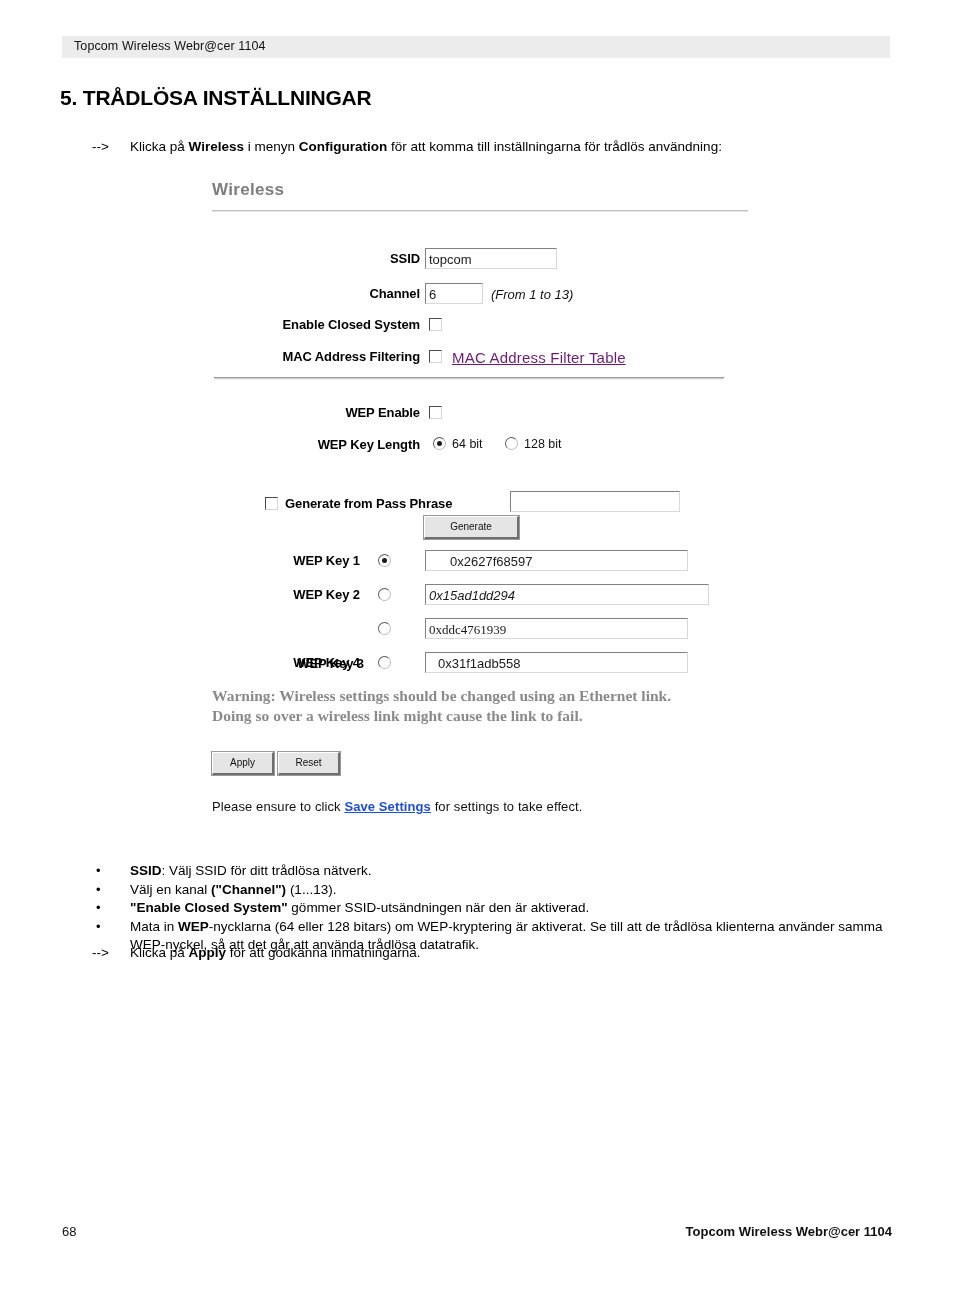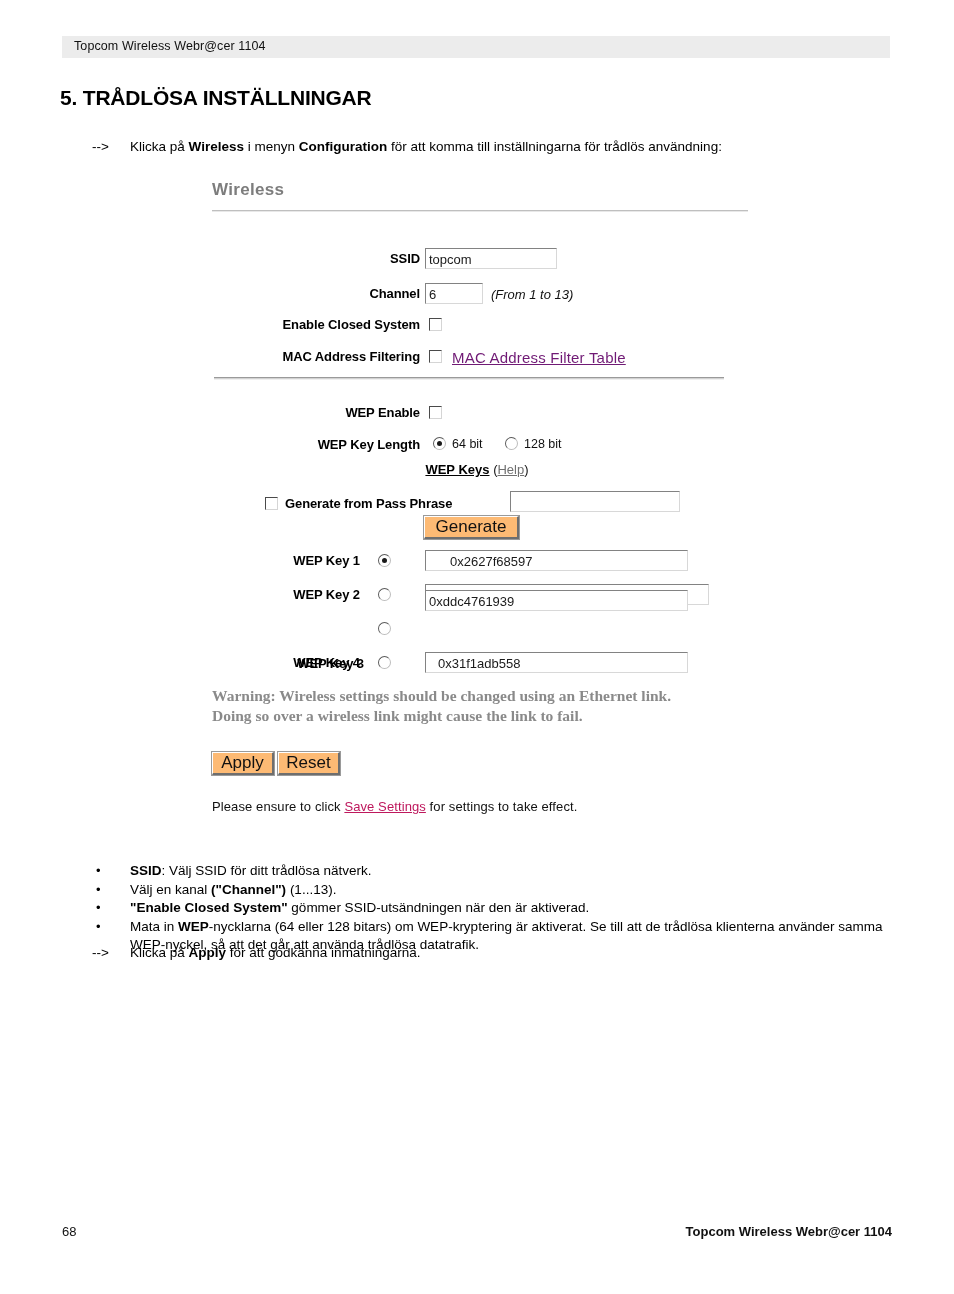--- a/index.html
+++ b/index.html
@@ -219,27 +219,27 @@
     font-size: 13px;
     font-weight: bold;
     white-space: nowrap;
     letter-spacing: -0.1px;
   }
 
   
   .btn {
     position: absolute;
     box-sizing: border-box;
-    background: #fdba74;
+    background: #e5e5e5;
     border: 1px solid #ffffff;
     border-right: 2px solid #6e6e6e;
     border-bottom: 2px solid #6e6e6e;
     outline: 1px solid #9a9a9a;
     font-family: "Liberation Sans", sans-serif;
-    font-size: 17px;
+    font-size: 10px;
     color: #111;
     text-align: center;
     line-height: 20px;
     height: 23px;
   }
 
   .warning-block {
     position: absolute;
     left: 212px;
     top: 686px;
@@ -254,22 +254,23 @@
   .ensure-line {
     position: absolute;
     left: 212px;
     top: 799px;
     font-size: 13px;
     color: #111;
     white-space: nowrap;
     letter-spacing: 0.1px;
   }
   .ensure-line .savelink {
-    color: #be185d;
+    color: #1d4ed8;
     text-decoration: underline;
+    font-weight: bold;
   }
 
   
   .bullets {
     position: absolute;
     left: 92px;
     top: 862px;
     width: 810px;
     font-size: 13.5px;
     line-height: 18.5px;
@@ -353,23 +354,20 @@
   <div class="cbox" style="left:429px; top:406px;"></div>
 
   <div class="frow lbl-col" style="top:436px;">
     <span class="flabel">WEP Key Length</span>
   </div>
   <div class="rad on" style="left:433px; top:437px;"></div>
   <div class="radio-text" style="left:452px; top:437px;">64 bit</div>
   <div class="rad" style="left:505px; top:437px;"></div>
   <div class="radio-text" style="left:524px; top:437px;">128 bit</div>
 
-  <div class="wepkeys-line">
-    <span class="wk">WEP Keys</span><span>&nbsp;</span><span class="paren">(</span><span class="help">Help</span><span class="paren">)</span>
-  </div>
 
   <div class="cbox" style="left:265px; top:497px;"></div>
   <div class="gfp-label">Generate from Pass Phrase</div>
   <div class="tinput" style="left:510px; top:491px; width:170px;"></div>
   <div class="btn" style="left:424px; top:516px; width:95px;">Generate</div>
 
   <div class="frow" style="left:160px; width:200px; top:552px;">
     <span class="flabel">WEP Key 1</span>
   </div>
   <div class="rad on" style="left:378px; top:554px;"></div>
@@ -378,21 +376,21 @@
   <div class="frow" style="left:160px; width:200px; top:586px;">
     <span class="flabel">WEP Key 2</span>
   </div>
   <div class="rad" style="left:378px; top:588px;"></div>
   <div class="tinput" style="left:425px; top:584px; width:284px;font-style:italic;">0x15ad1dd294</div>
 
   <div class="frow" style="left:164px; width:200px; top:620px;margin-top:35px;">
     <span class="flabel">WEP Key 3</span>
   </div>
   <div class="rad" style="left:378px; top:622px;"></div>
-  <div class="tinput" style="left:425px; top:590px; width:263px;">0xddc4761939</div>
+  <div class="tinput" style="left:425px; top:618px; width:263px;font-family:Liberation Serif, serif;">0xddc4761939</div>
 
   <div class="frow" style="left:160px; width:200px; top:654px;">
     <span class="flabel">WEP Key 4</span>
   </div>
   <div class="rad" style="left:378px; top:656px;"></div>
   <div class="tinput" style="left:425px; top:652px; width:263px;padding-left:12px;">0x31f1adb558</div>
 
   <div class="warning-block">
     <div>Warning: Wireless settings should be changed using an Ethernet link.</div>
     <div>Doing so over a wireless link might cause the link to fail.</div>

